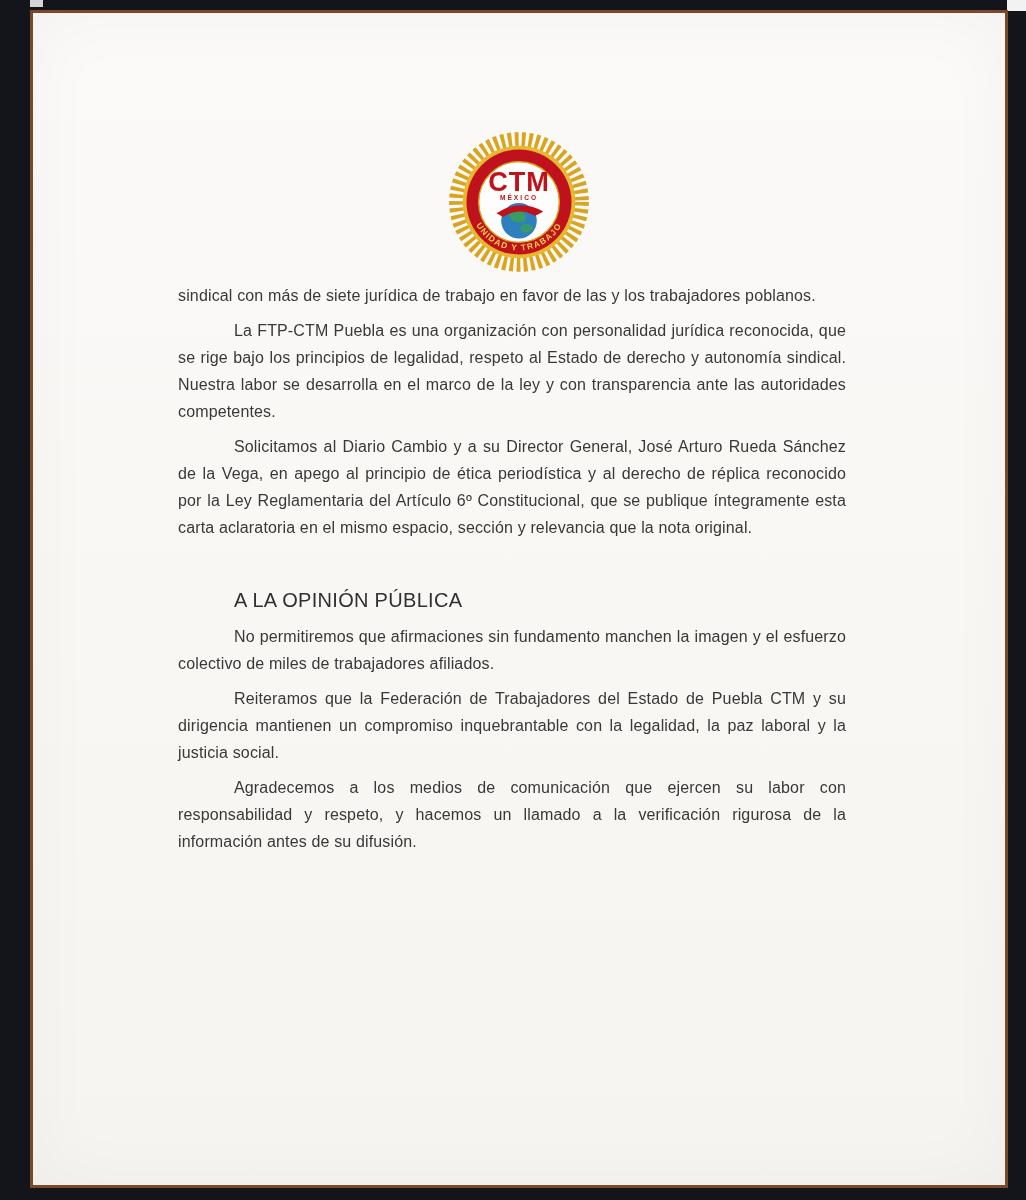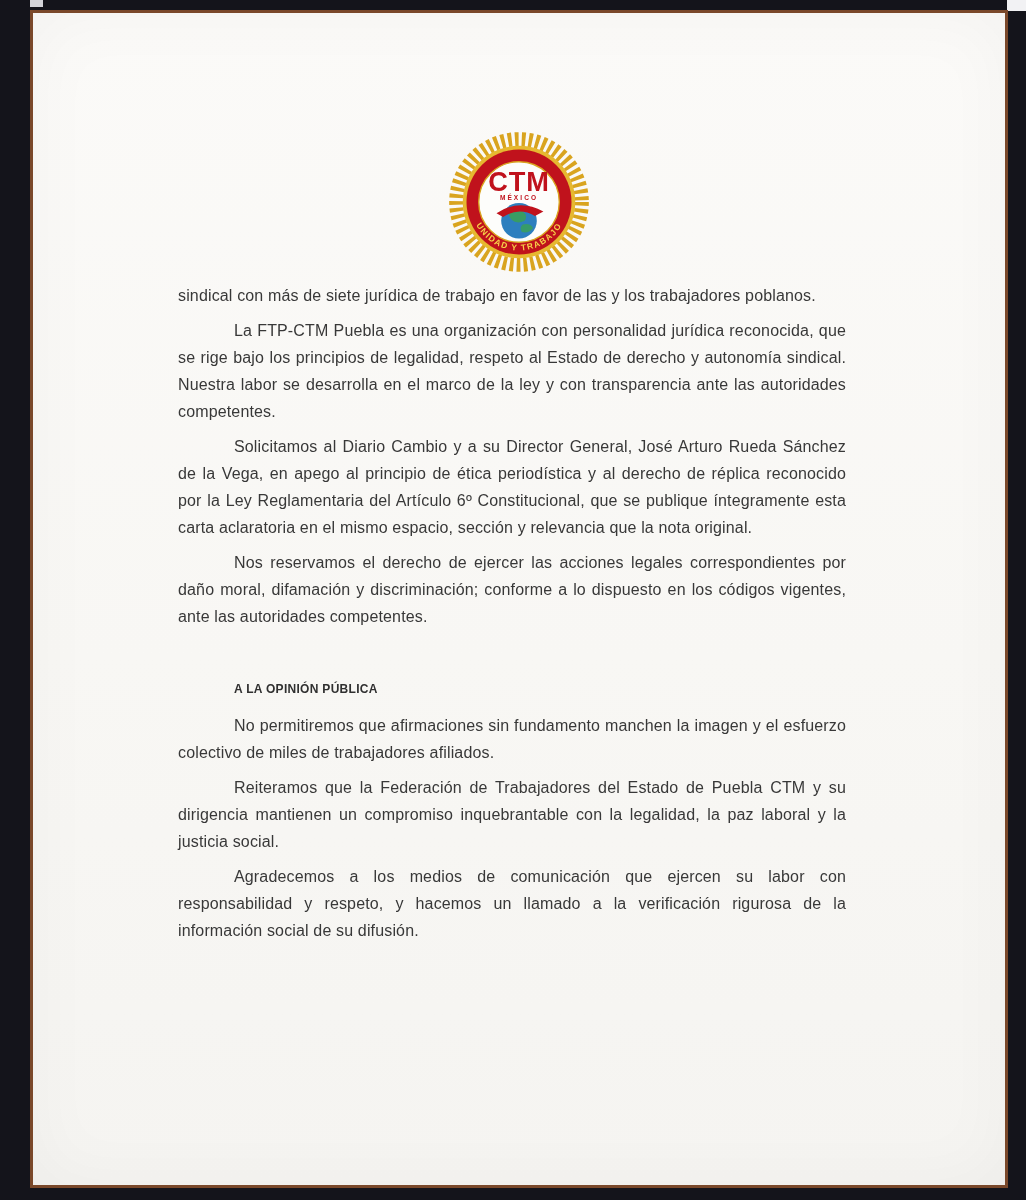--- a/index.html
+++ b/index.html
@@ -46,22 +46,22 @@
     margin: 5px 0 0 145px;
     font-size: 16px;
     line-height: 27px;
     letter-spacing: 0.15px;
     color: #383838;
     text-align: justify;
   }
   .para { margin: 0 0 8px 0; text-indent: 56px; }
   .para.first { text-indent: 0; }
   .heading {
-    font-size: 12px;
-    font-weight: bold;
+    font-size: 20px;
+    font-weight: normal;
     color: #303030;
     letter-spacing: 0.3px;
     margin: 46px 0 9px 56px;
     text-align: left;
   }
 </style>
 </head>
 <body>
 
 <div class="viewport">
@@ -97,22 +97,21 @@
           <text font-size="9" fill="#f6d048" font-weight="bold" letter-spacing="1.4" font-family="Liberation Sans, sans-serif">
             <textPath href="#mottoArc" startOffset="50%" text-anchor="middle">UNIDAD Y TRABAJO</textPath>
           </text>
         </svg>
       </div>
 
       <div class="content">
         <p class="para first">sindical con más de siete jurídica de trabajo en favor de las y los trabajadores poblanos.</p>
         <p class="para">La FTP-CTM Puebla es una organización con personalidad jurídica reconocida, que se rige bajo los principios de legalidad, respeto al Estado de derecho y autonomía sindical. Nuestra labor se desarrolla en el marco de la ley y con transparencia ante las autoridades competentes.</p>
         <p class="para">Solicitamos al Diario Cambio y a su Director General, José Arturo Rueda Sánchez de la Vega, en apego al principio de ética periodística y al derecho de réplica reconocido por la Ley Reglamentaria del Artículo 6º Constitucional, que se publique íntegramente esta carta aclaratoria en el mismo espacio, sección y relevancia que la nota original.</p>
-        <p class="para">Nos reservamos el derecho de ejercer las acciones legales correspondientes por daño moral, difamación y discriminación; conforme a lo dispuesto en los códigos vigentes, ante las autoridades competentes.</p>
         <h2 class="heading">A LA OPINIÓN PÚBLICA</h2>
         <p class="para">No permitiremos que afirmaciones sin fundamento manchen la imagen y el esfuerzo colectivo de miles de trabajadores afiliados.</p>
         <p class="para">Reiteramos que la Federación de Trabajadores del Estado de Puebla CTM y su dirigencia mantienen un compromiso inquebrantable con la legalidad, la paz laboral y la justicia social.</p>
-        <p class="para">Agradecemos a los medios de comunicación que ejercen su labor con responsabilidad y respeto, y hacemos un llamado a la verificación rigurosa de la información social de su difusión.</p>
+        <p class="para">Agradecemos a los medios de comunicación que ejercen su labor con responsabilidad y respeto, y hacemos un llamado a la verificación rigurosa de la información antes de su difusión.</p>
       </div>
 
     </div>
   </div>
 </div>
 
 </body></html>

